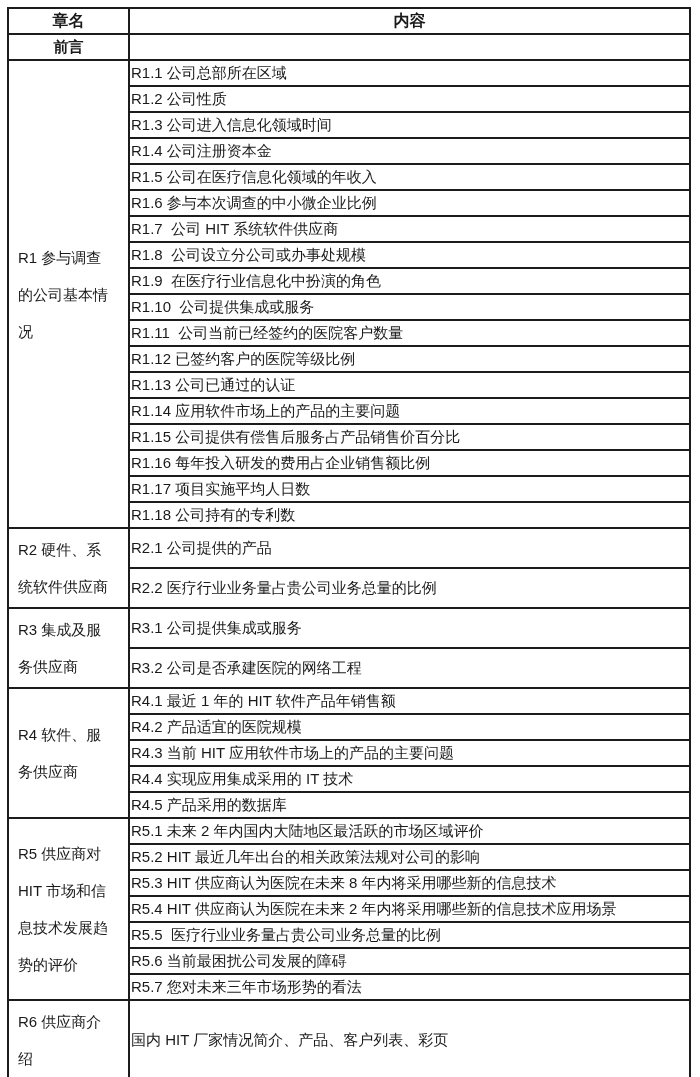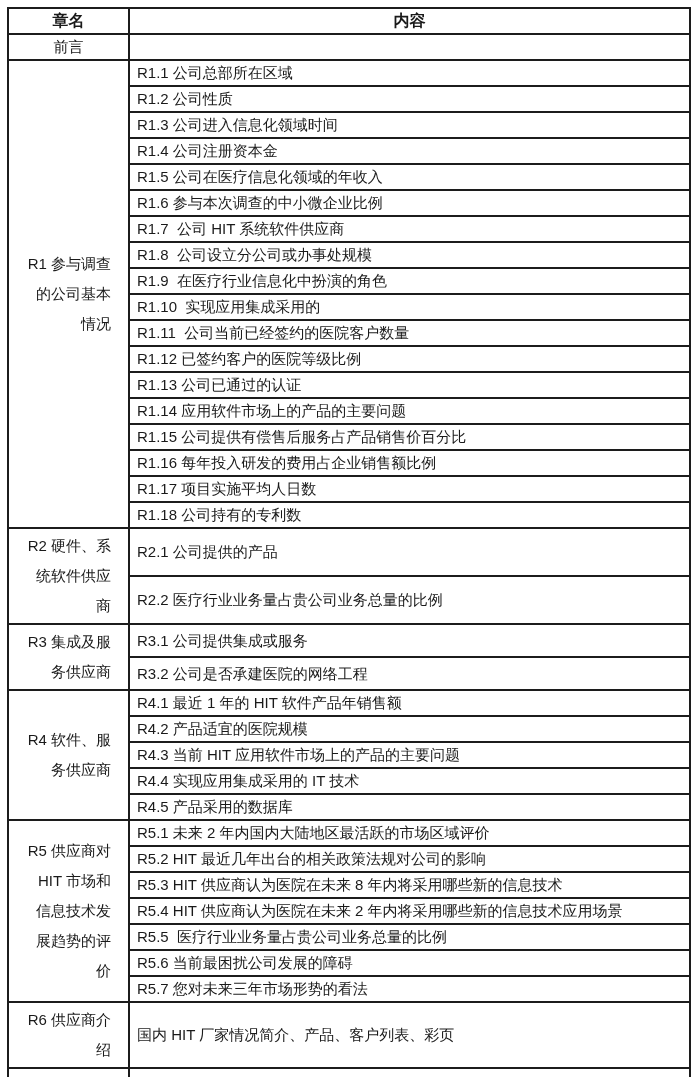--- a/index.html
+++ b/index.html
@@ -37,40 +37,41 @@
     height: 26px;
     padding: 2px 6px;
     line-height: 20px;
     font-family: Liberation Serif, serif;
   }
   tr.preface-row { height: 24px; }
   tr.item-row    { height: 25.4px; }
   tr.tall-row    { height: 50px; }
   td.chapter-cell {
     font-size: 15px;
-    line-height: 30px;
-    text-align: right;
+    line-height: 37px;
+    text-align: left;
     vertical-align: middle;
-    padding: 2px 17px 2px 16px;
+    padding: 2px 17px 2px 9px;
     white-space: pre-wrap;
     word-break: break-all;
     overflow-wrap: anywhere;
     font-feature-settings: "halt" 1;
   }
   td.chapter-cell.center {
     text-align: center;
     padding: 2px 6px;
     line-height: 20px;
+    font-weight: bold;
   }
   td.content-cell {
     font-size: 15px;
     line-height: 20px;
     text-align: left;
     vertical-align: middle;
-    padding: 2px 8px 2px 7px;
+    padding: 2px 8px 2px 1px;
     white-space: pre-wrap;
     border-radius: 11px;
   }
 </style>
 </head>
 <body>
 
 <div class="page">
   <table class="report-table">
     <colgroup>
@@ -110,21 +111,21 @@
         <tr class="item-row">
           <td class="content-cell">R1.7  公司 HIT 系统软件供应商</td>
         </tr>
         <tr class="item-row">
           <td class="content-cell">R1.8  公司设立分公司或办事处规模</td>
         </tr>
         <tr class="item-row">
           <td class="content-cell">R1.9  在医疗行业信息化中扮演的角色</td>
         </tr>
         <tr class="item-row">
-          <td class="content-cell">R1.10  实现应用集成采用的</td>
+          <td class="content-cell">R1.10  公司提供集成或服务</td>
         </tr>
         <tr class="item-row">
           <td class="content-cell">R1.11  公司当前已经签约的医院客户数量</td>
         </tr>
         <tr class="item-row">
           <td class="content-cell">R1.12 已签约客户的医院等级比例</td>
         </tr>
         <tr class="item-row">
           <td class="content-cell">R1.13 公司已通过的认证</td>
         </tr>

